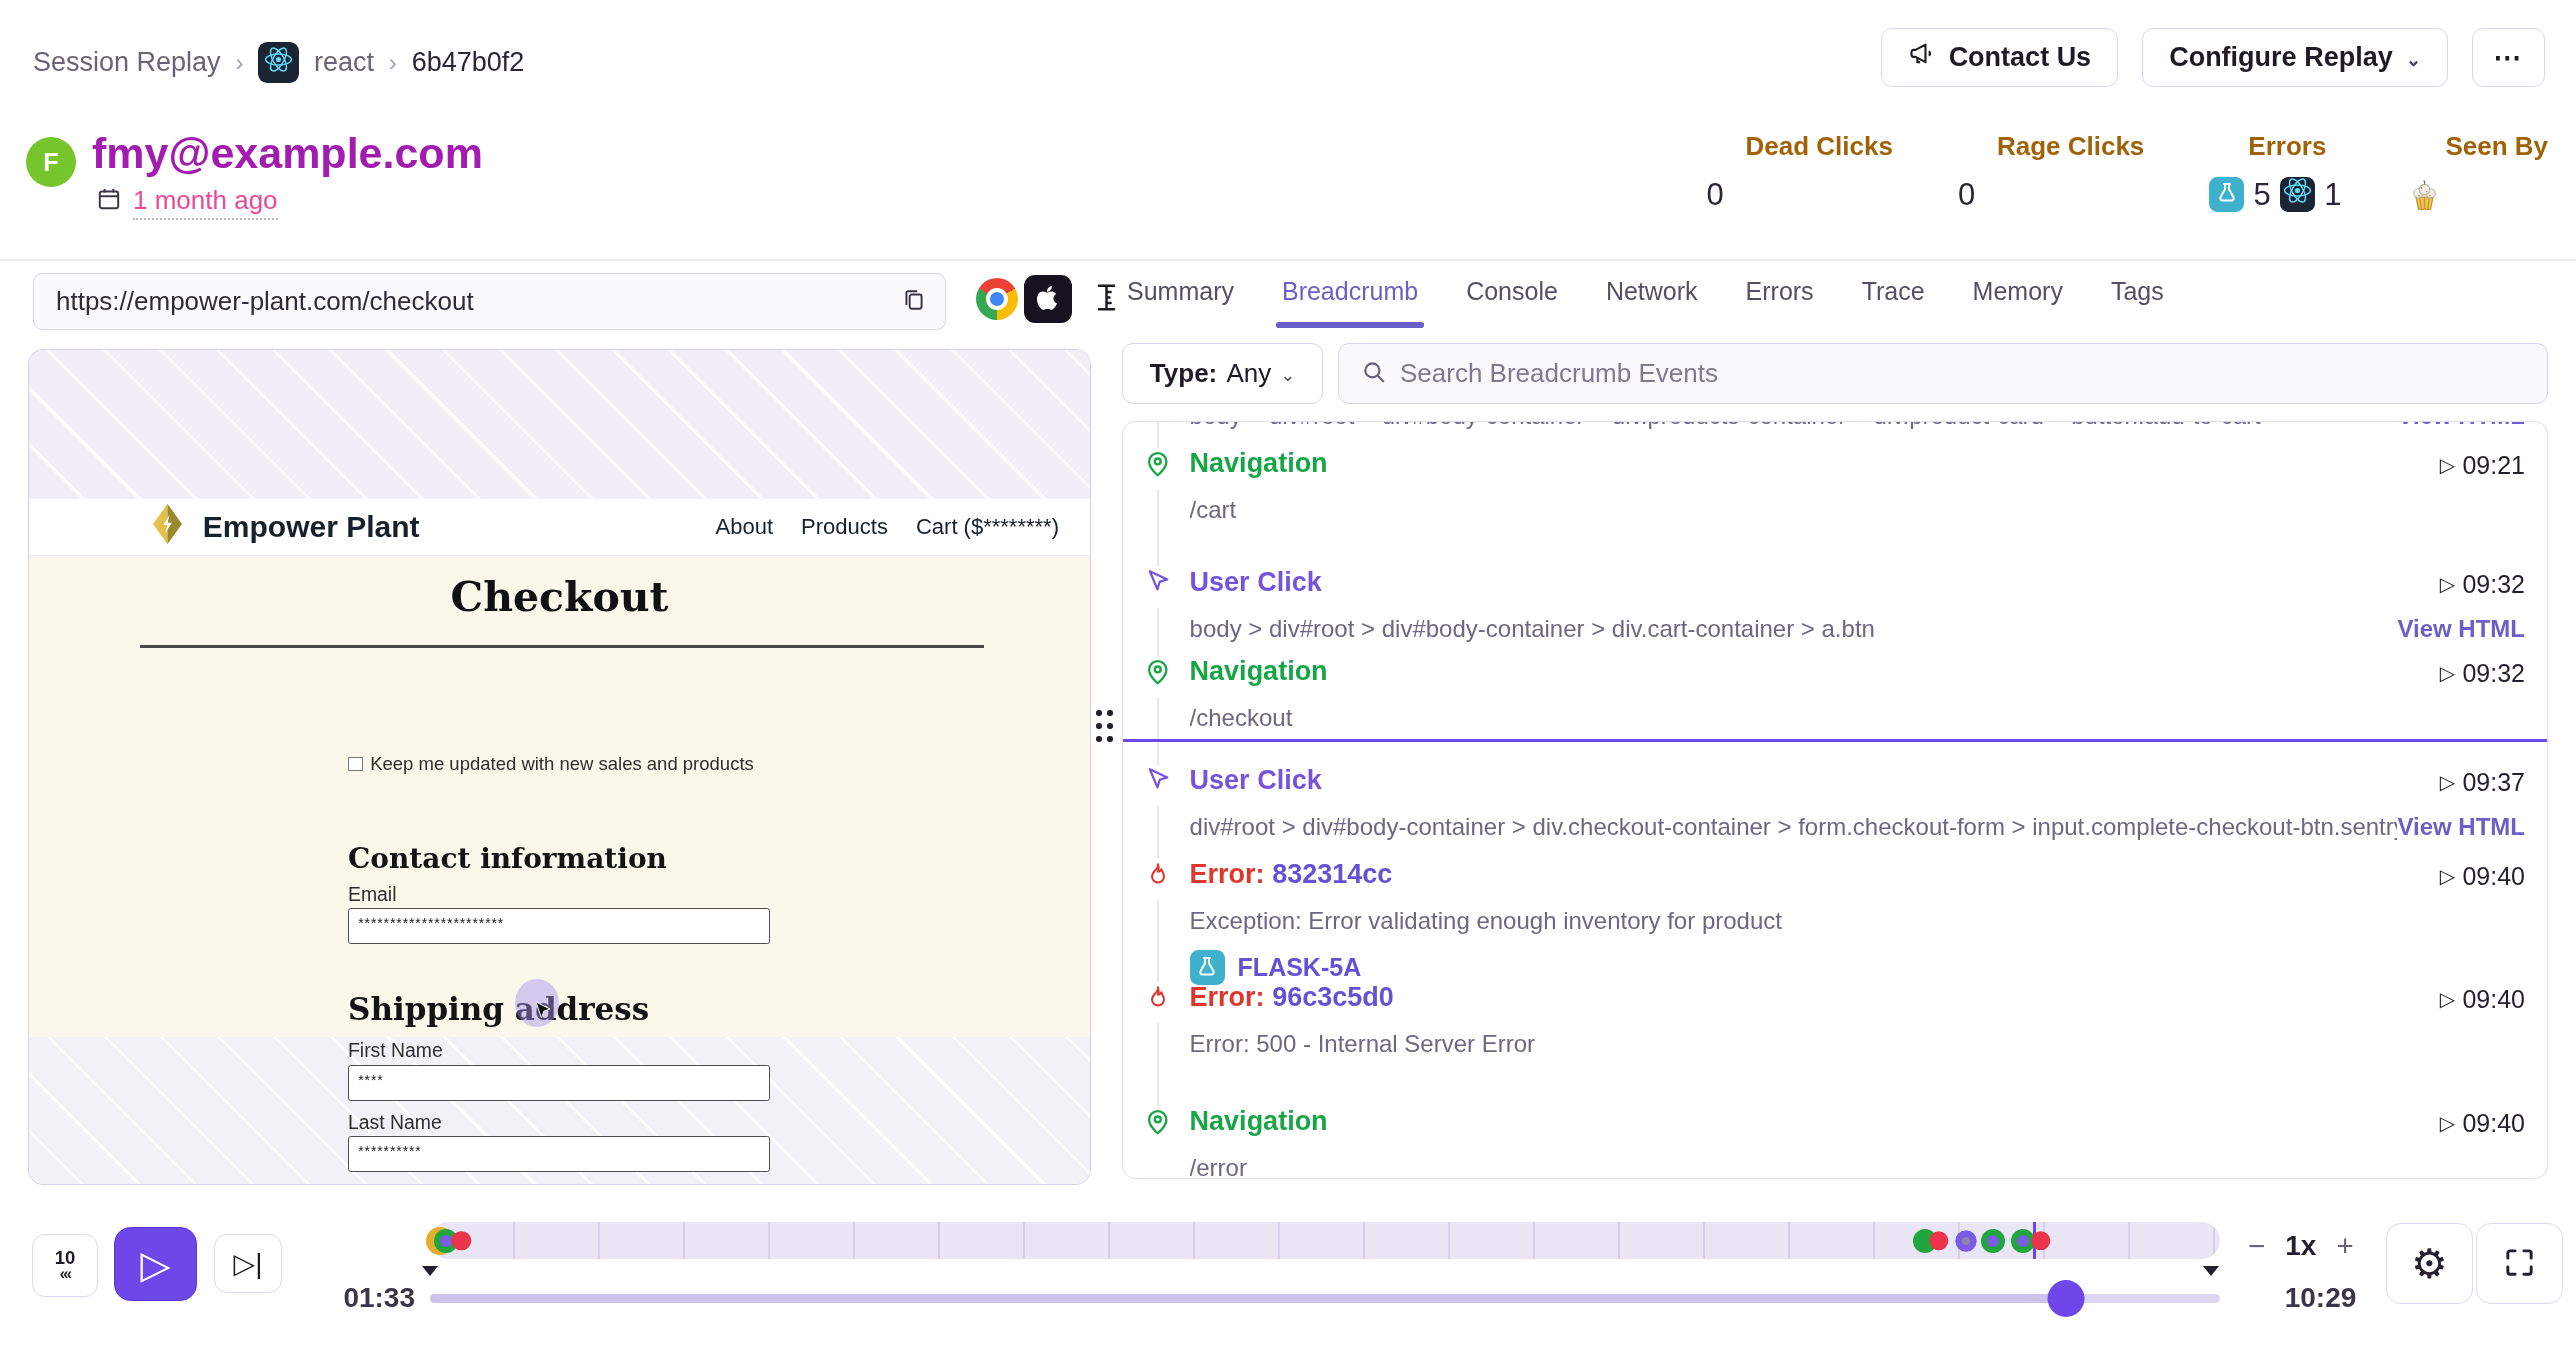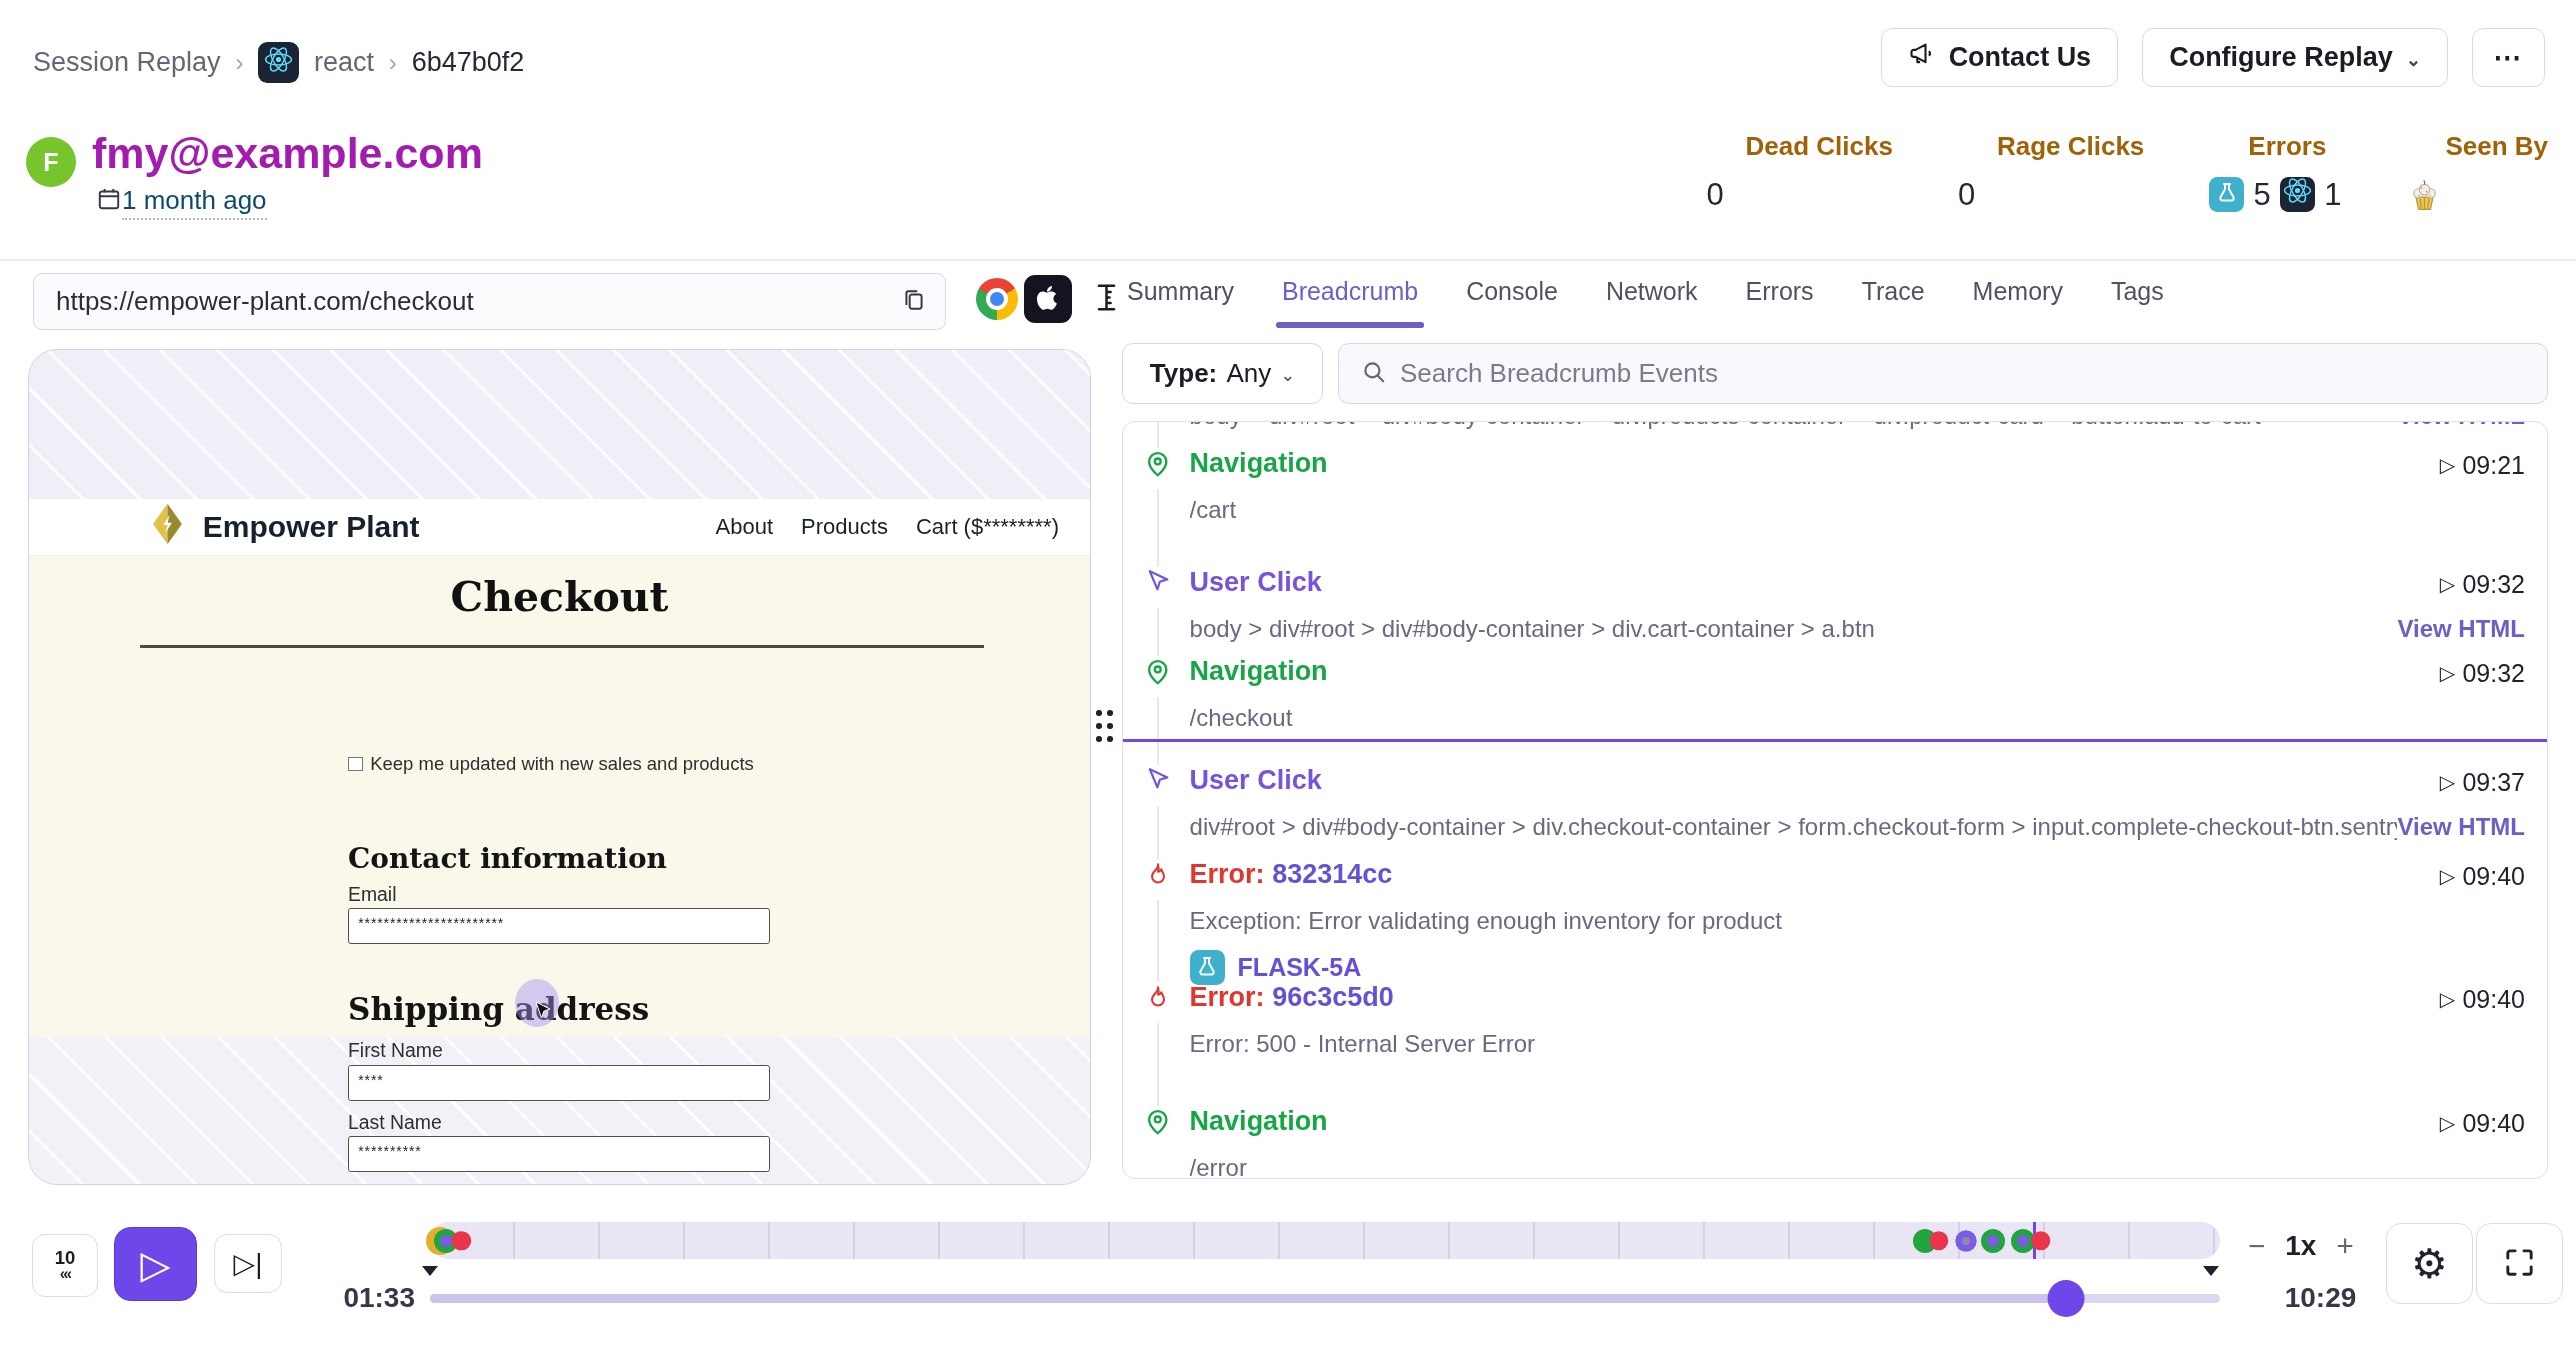--- a/index.html
+++ b/index.html
@@ -12,21 +12,21 @@
   .crumb-sep { color:#a49dbb; font-size:24px; }
   .proj-chip { width:41px; height:41px; border-radius:9.2px; background:#1b2433; display:flex; align-items:center; justify-content:center; }
   .crumb-dark { color:#2b2536; }
   .top-actions { right:31px; top:28px; display:flex; gap:24px; }
   .btn { height:59px; background:#fff; border:1.8px solid #ddd6f0; border-radius:11px; display:flex; align-items:center; gap:13px; padding:0 26px; font-size:27px; font-weight:bold; color:#1f1a24; cursor:pointer; }
   .btn .chev { font-size:18.5px; color:#4a4458; transform:translateY(1.8px); }
   .btn.more { padding:0 20px; font-weight:bold; letter-spacing:2.8px; font-size:28px; }
 
   .avatar { left:26px; top:137px; width:50px; height:50px; border-radius:50%; background:#76c52d; color:#fff; font-size:25px; font-weight:bold; display:flex; align-items:center; justify-content:center; }
   .user-email { left:92px; top:129px; font-size:43px; font-weight:bold; color:#a21caf; }
-  .seen-row { left:96px; top:185px; display:flex; align-items:center; font-size:26px; color:#0c4a6e; }
+  .seen-row { left:96px; top:185px; display:flex; align-items:center; gap:11px; font-size:26px; color:#ec4899; }
   .ago { border-bottom:2.8px dotted #b9b2c7; padding-bottom:1.8px; }
 
   .stats { right:28px; top:131px; display:flex; gap:65px; }
   .stat { display:flex; flex-direction:column; gap:14.8px; }
   .stat-label { font-size:26px; color:#a16207; font-weight:bold;margin-left:39px; }
   .stat-value { font-size:31px; color:#2b2536; display:flex; align-items:center; gap:9.2px; }
   .plat { width:35px; height:35px; border-radius:8.3px; display:flex; align-items:center; justify-content:center; }
   .plat.flask { background:#3fb1cc; }
   .plat.react { background:#1b2433; }
 
@@ -34,21 +34,21 @@
 
   
   .url-bar { left:33px; top:273px; width:913px; height:57px; border:1.8px solid #d9d3ec; border-radius:9.2px; background:#fbfafd; display:flex; align-items:center; padding:0 18.5px 0 22px; }
   .url-text { flex:1; font-size:26px; color:#2f2b38; }
   .browser-icons { left:976px; top:275px; display:flex; align-items:center; gap:18.5px; }
   .chrome { width:42px; height:42px; border-radius:50%; background:conic-gradient(from -60deg,#EA4335 0 120deg,#FBBC05 0 240deg,#34A853 0 360deg); position:relative; }
   .chrome::before { content:""; position:absolute; inset:10px; border-radius:50%; background:#fff; }
   .chrome::after { content:""; position:absolute; inset:14px; border-radius:50%; background:#4285F4; }
   .os-chip { width:48px; height:48px; border-radius:11px; background:#17121f; display:flex; align-items:center; justify-content:center; margin-left:-13px; }
 
-  .replay-panel { left:28px; top:349px; width:1063px; height:836px; border:1.8px solid #d6cfeb; border-radius:29px; overflow:hidden; background:#f1eef8; }
+  .replay-panel { left:28px; top:349px; width:1063px; height:836px; border:1.8px solid #d6cfeb; border-radius:15px; overflow:hidden; background:#f1eef8; }
   .stripes { position:absolute; left:0; width:100%; background-color:#f1eef8;
     background-image:repeating-linear-gradient(45deg, rgba(255,255,255,0) 0 37px, rgba(255,255,255,.85) 37px 40px); }
   .stripes.top { top:0; height:149px; }
   .stripes.bottom { top:686px; height:149px; background-color:#f3f1f8; }
   .site-header { position:absolute; left:0; top:149px; width:100%; height:56px; background:#fff; display:flex; align-items:center; padding:0 31px 0 118px; }
   .brand { display:flex; align-items:center; gap:14.8px; font-size:30px; font-weight:600; color:#17212b; }
   .site-nav { margin-left:auto; display:flex; gap:28px; font-size:22px; color:#17212b; }
   .site-body { position:absolute; left:0; top:206px; width:100%; height:481px; background:#f9f8ea; }
   .co-title { position:absolute; left:0; top:16.6px; width:100%; text-align:center; font-family:"DejaVu Serif",serif; font-weight:bold; font-size:41px; color:#111; }
   .co-rule { position:absolute; left:111px; top:89px; width:844px; height:2.8px; background:#4a4a48; }

